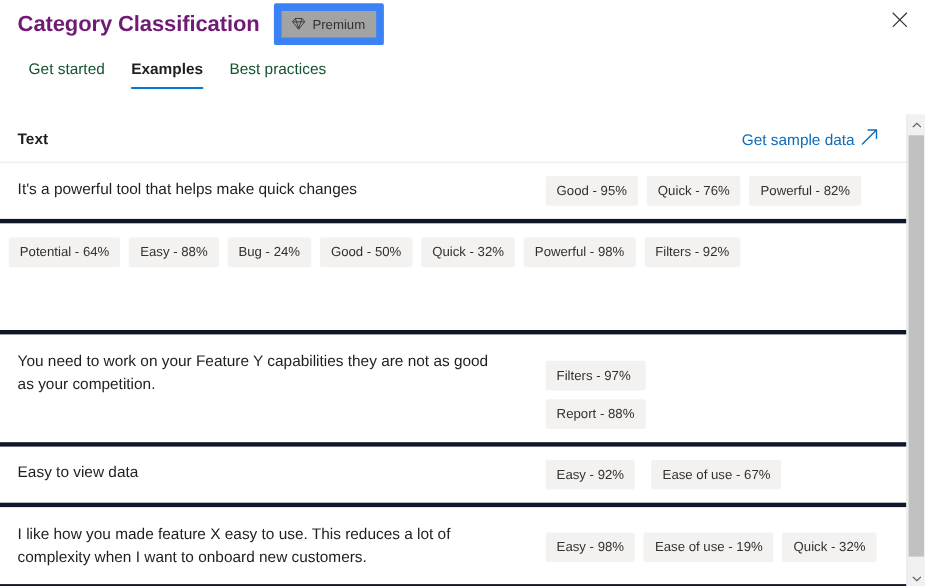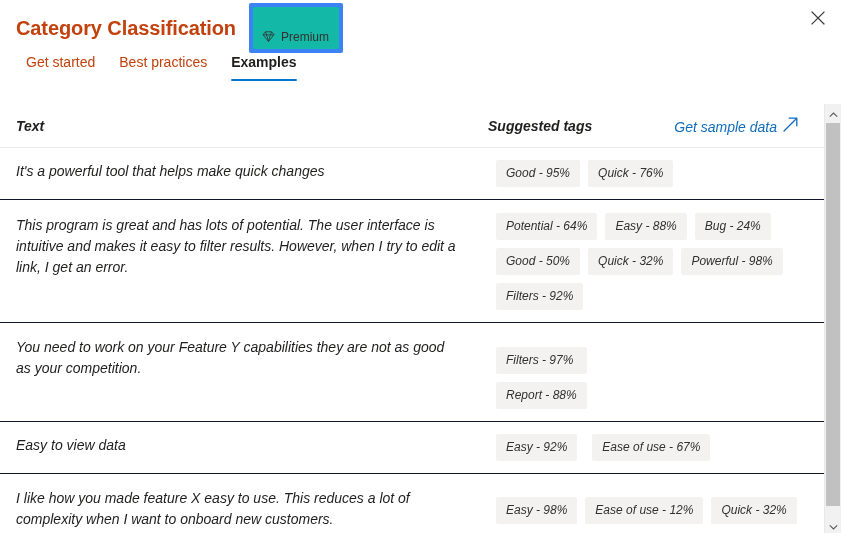--- a/index.html
+++ b/index.html
@@ -28,33 +28,33 @@
   .title-row {
     position: absolute;
     left: 16px;
     top: 3px;
     display: flex;
     align-items: center;
   }
   .page-title {
     font-size: 20px;
     font-weight: 600;
-    color: #c2410c;
+    color: #701a75;
     letter-spacing: -0.1px;
     line-height: 28px;
   }
   .premium-badge {
     margin-left: 13px;
     display: inline-flex;
     align-items: center;
     gap: 6px;
-    border: 4px solid #3b82f6;
+    border: 7px solid #3b82f6;
     border-radius: 2px;
-    padding: 21px 10px 4px 9px;
-    background: #14b8a6;
+    padding: 3px 10px 4px 9px;
+    background: #a3a3a3;
     height: 17px;
     box-sizing: content-box;
     cursor: pointer;
   }
   .premium-badge .label {
     font-size: 12px;
     color: #323130;
     line-height: 16px;
   }
   .diamond-icon {
@@ -85,21 +85,21 @@
     left: 14px;
     top: 52px;
     display: flex;
     align-items: flex-end;
     gap: 0;
   }
   .tab {
     position: relative;
     padding: 0 12px 9px 12px;
     font-size: 14px;
-    color: #c2410c;
+    color: #14532d;
     line-height: 20px;
     cursor: pointer;
     white-space: nowrap;
   }
   .tab.active {
     font-weight: 600;
     color: #201f1e;
   }
   .tab.active::after {
     content: "";
@@ -112,21 +112,20 @@
     border-radius: 1px;
   }
 
   
   .table-wrap {
     position: absolute;
     left: 0;
     top: 104px;
     right: 0;
     bottom: 0;
-    font-style: italic;
   }
   .table-head {
     position: relative;
     display: flex;
     align-items: center;
     height: 43px;
     border-bottom: 1px solid #edebe9;
     padding: 0 26px 0 0;
   }
   .th {
@@ -151,21 +150,21 @@
     text-decoration: none;
   }
   .sample-link .arrow-icon { display:block; }
 
   .rows {
     position: relative;
   }
   .row {
     display: flex;
     align-items: flex-start;
-    border-bottom: 1px solid #0f172a;
+    border-bottom: 4px solid #0f172a;
     padding: 0 26px 0 0;
     box-sizing: border-box;
   }
   .cell-text {
     width: 488px;
     box-sizing: border-box;
     padding: 16px 28px 16px 16px;
     font-size: 14px;
     line-height: 21px;
     color: #201f1e;
@@ -270,52 +269,51 @@
       <span>
         <svg width="14" height="14" viewBox="0 0 14 14" aria-hidden="true">
           <path d="M1 1 L13 13 M13 1 L1 13" stroke="#3b3a39" stroke-width="1.2" stroke-linecap="square"></path>
         </svg>
       </span>
     </div>
   </div>
 
   <div class="tabs">
     <div class="tab">Get started</div>
+    <div class="tab active">Examples</div>
     <div class="tab">Best practices</div>
-    <div class="tab active">Examples</div>
   </div>
 
   <div class="table-wrap">
 
     <div class="table-head">
       <div class="th th-text">Text</div>
-      <div class="th th-tags">Suggested tags</div>
       <a class="sample-link">
         <span>Get sample data</span>
         <span class="arrow-icon">
           <svg width="17" height="17" viewBox="0 0 17 17" aria-hidden="true">
             <path d="M2 15 L14.5 2.5" stroke="#0f6cbd" stroke-width="1.3" stroke-linecap="round"></path>
             <path d="M7.2 2.2 H14.8 V9.8" stroke="#0f6cbd" stroke-width="1.3" fill="none" stroke-linecap="round" stroke-linejoin="round"></path>
           </svg>
         </span>
       </a>
     </div>
 
     <div class="rows">
 
       <div class="row h1">
         <div class="cell-text">It's a powerful tool that helps make quick changes</div>
         <div class="cell-tags">
           <span class="tag">Good - 95%</span>
           <span class="tag">Quick - 76%</span>
+          <span class="tag">Powerful - 82%</span>
         </div>
       </div>
 
       <div class="row h2">
-        <div class="cell-text">This program is great and has lots of potential. The user interface is intuitive and makes it easy to filter results. However, when I try to edit a link, I get an error.</div>
         <div class="cell-tags">
           <span class="tag">Potential - 64%</span>
           <span class="tag">Easy - 88%</span>
           <span class="tag">Bug - 24%</span>
           <span class="tag">Good - 50%</span>
           <span class="tag">Quick - 32%</span>
           <span class="tag">Powerful - 98%</span>
           <span class="tag">Filters - 92%</span>
         </div>
       </div>
@@ -333,21 +331,21 @@
         <div class="cell-tags">
           <span class="tag">Easy - 92%</span>
           <span class="tag">Ease of use - 67%</span>
         </div>
       </div>
 
       <div class="row h5">
         <div class="cell-text">I like how you made feature X easy to use. This reduces a lot of complexity when I want to onboard new customers.</div>
         <div class="cell-tags">
           <span class="tag">Easy - 98%</span>
-          <span class="tag">Ease of use - 12%</span>
+          <span class="tag">Ease of use - 19%</span>
           <span class="tag">Quick - 32%</span>
         </div>
       </div>
 
       <div class="row h6">
         <div class="cell-text">It is a very powerful yet easy to use tool with the ability to make quick and effective changes</div>
         <div class="cell-tags">
           
           
           

